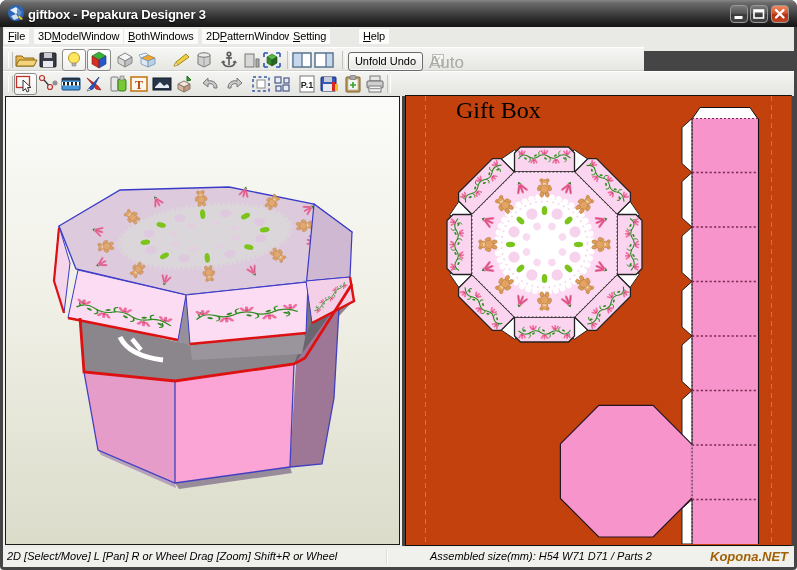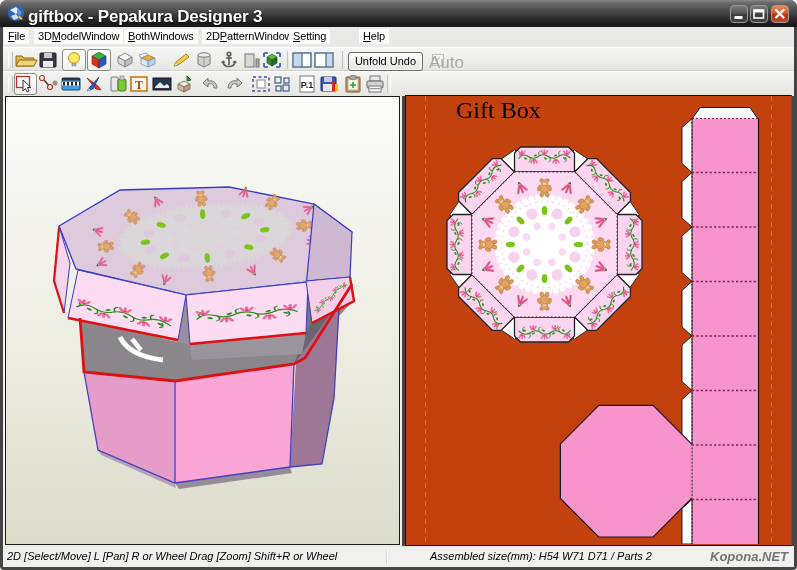--- a/index.html
+++ b/index.html
@@ -2,47 +2,47 @@
 <html><head>
 <meta charset="utf-8">
 <style>
 html,body{margin:0;padding:0;}
 body{width:797px;height:570px;position:relative;overflow:hidden;font-family:"Liberation Sans",sans-serif;background:#fff;}
 .abs{position:absolute;}
 #win{position:absolute;left:0;top:0;width:797px;height:570px;background:#454545;border-radius:7px 7px 4px 4px;}
 
 #title{position:absolute;left:0;top:0;width:797px;height:27px;border-radius:7px 7px 0 0;
  background:linear-gradient(#868686 0,#6a6a6a 3px,#4f4f4f 10px,#333 17px,#1f1f1f 23px,#161616 27px);}
-#title .txt{position:absolute;left:28px;top:6.5px;color:#fff;font-size:17px;font-weight:bold;letter-spacing:-0.2px;text-shadow:0 1px 2px #000;}
+#title .txt{position:absolute;left:28px;top:6.5px;color:#fff;font-size:13px;font-weight:bold;letter-spacing:-0.2px;text-shadow:0 1px 2px #000;}
 .tbtn{position:absolute;top:5px;width:18px;height:18px;border-radius:4px;border:1px solid #999;box-sizing:border-box;}
 .tbtn.gray{background:linear-gradient(#7a7a7a,#565656 45%,#3a3a3a 55%,#444);}
 .tbtn.red{background:linear-gradient(#ef8a62,#d9532a 45%,#b03014 55%,#c44622);}
 
 #menubar{position:absolute;left:3px;top:27px;width:791px;height:24px;background:#e9e9e5;font-size:11px;letter-spacing:-0.15px;color:#000;}
 #menubar span{position:absolute;top:2px;height:15px;line-height:15px;background:#fbfbfa;padding:0 4px;}
 
-#tb1{position:absolute;left:3px;top:47px;width:791px;height:24px;background:linear-gradient(#f6f6f4,#e6e6e2);border-top:1px solid #fff;border-bottom:1px solid #d0d0cc;box-sizing:border-box;padding-left:36px;}
+#tb1{position:absolute;left:3px;top:47px;width:641px;height:24px;background:linear-gradient(#f6f6f4,#e6e6e2);border-top:1px solid #fff;border-bottom:1px solid #d0d0cc;box-sizing:border-box;padding-left:36px;}
 #tb2{position:absolute;left:3px;top:71px;width:791px;height:25px;background:linear-gradient(#f4f4f2,#e4e4e0);border-top:1px solid #fff;box-sizing:border-box;}
 .grip{position:absolute;top:4px;width:3px;height:16px;border-left:1px solid #fff;border-right:1px solid #bdbdb8;}
 .sep{position:absolute;top:3px;width:2px;height:18px;border-left:1px solid #c4c4c0;border-right:1px solid #fff;}
 .tbut{position:absolute;border:1px solid #8a8a88;border-radius:3px;background:linear-gradient(#fff,#f0f0ee);box-sizing:border-box;}
 .ic{position:absolute;}
 
 #unfold{position:absolute;left:345px;top:4px;width:73px;height:17px;border:1px solid #6a6a6a;border-radius:3px;background:linear-gradient(#fefefe,#e4e4e0);box-shadow:inset 0 0 0 1px #f8f8f8;font-size:11px;text-align:center;line-height:16px;color:#000;}
 #autochk{position:absolute;left:429px;top:6px;width:10px;height:10px;border:1px solid #bcbcb8;background:#f6f6f4;color:#b0b0ac;font-size:10px;line-height:10px;text-align:center;}
 #autolab{position:absolute;left:426px;top:5px;font-size:17px;color:#a8a8a4;}
 
 #p3d{position:absolute;left:3px;top:96px;width:399px;height:450px;background:#f0f0ec;}
 #p3dframe{position:absolute;left:2px;top:0px;width:395px;height:449px;border:1px solid #1a1a1a;box-sizing:border-box;background:linear-gradient(#fbfbf9 0%,#f0f0e7 45%,#dcdccb 100%);}
 #p2d{position:absolute;left:405px;top:95px;width:387px;height:451px;background:#c2410c;border:1.5px solid #111;border-right:1px solid #555;box-sizing:border-box;}
 
 #status{position:absolute;left:3px;top:546px;width:791px;height:20px;background:#f0f0ed;border-top:1px solid #e8e8e4;font-size:11px;color:#000;font-style:italic;}
 #status .lt{position:absolute;left:4px;top:3px;}
 #status .md{position:absolute;left:388px;top:3px;margin-left:39px;}
-#status .kp{position:absolute;right:6px;top:2px;color:#737373;font-weight:bold;font-size:13px;font-family:"Liberation Sans",sans-serif;}
+#status .kp{position:absolute;right:6px;top:2px;color:#a16207;font-weight:bold;font-size:13px;font-family:"Liberation Sans",sans-serif;}
 </style>
 </head>
 <body>
 <div id="win">
   <div id="title">
     <svg class="abs" style="left:7px;top:4px" width="19" height="19" viewBox="0 0 19 19">
       <circle cx="9" cy="9" r="8" fill="#2d66b8"></circle>
       <path d="M3 6 L9 3 L13 7 L9 10 Z" fill="#e8f0fa"></path>
       <path d="M4 12 L9 10 L12 14 L7 16 Z" fill="#cfe0f2"></path>
       <path d="M10 5 L15 8 L13 12 L10 10 Z" fill="#5a8fd0"></path>

